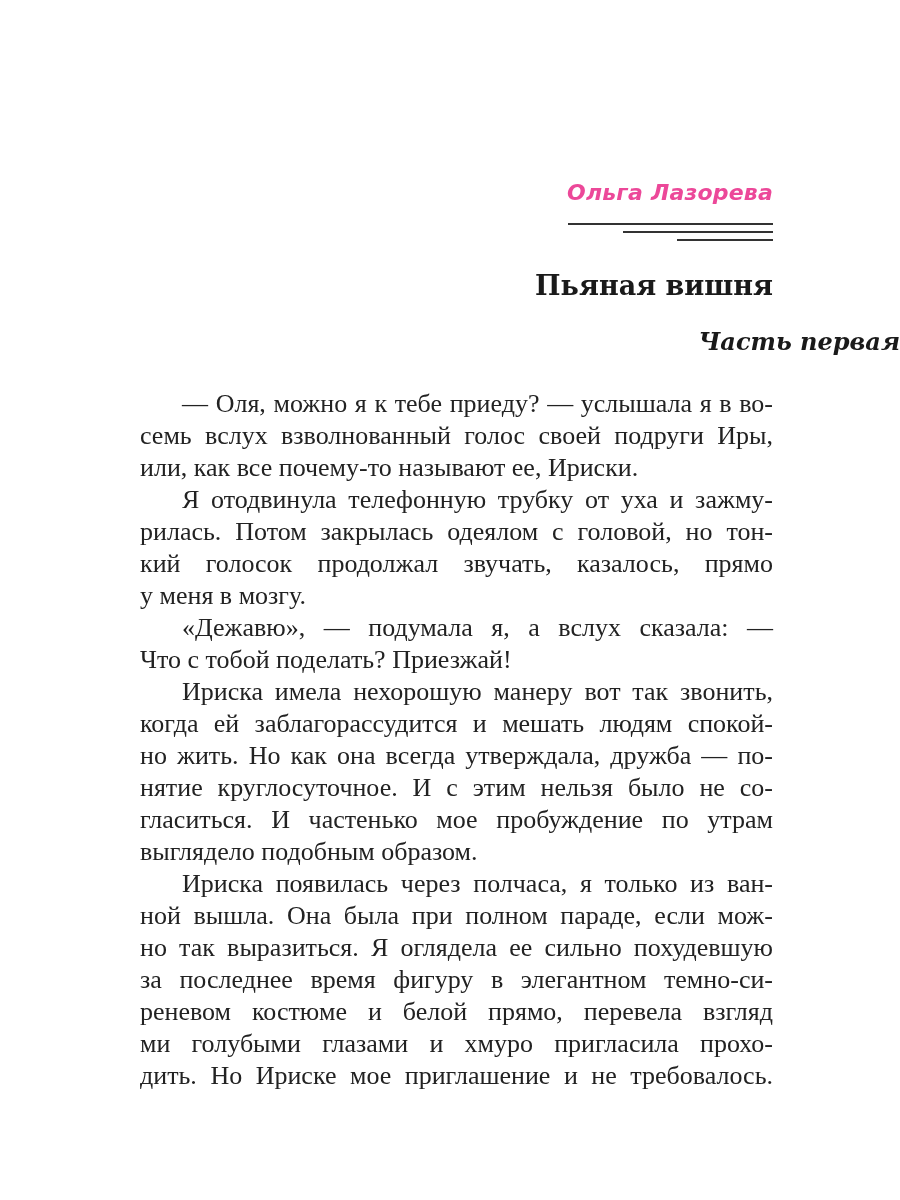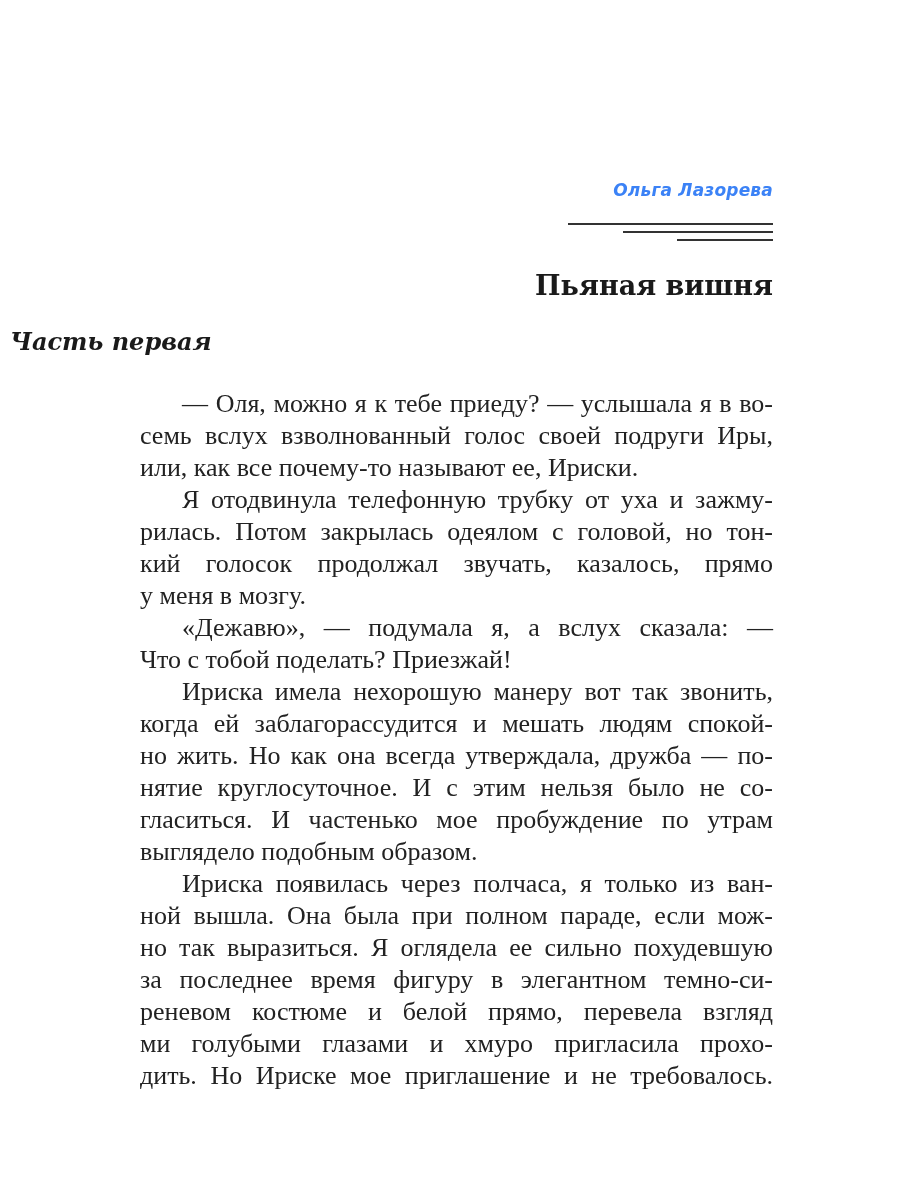--- a/index.html
+++ b/index.html
@@ -3,32 +3,32 @@
   <meta charset="utf-8">
   <style>
     html, body { margin: 0; padding: 0; }
     body {
       width: 900px; height: 1200px; background: #ffffff;
       position: relative; overflow: hidden; color: #1e1e1e;
     }
     .author {
       position: absolute; top: 180px; right: 127px;
       font-family: "DejaVu Sans", sans-serif; font-style: italic; font-weight: bold;
-      font-size: 17px; color: #3b82f6; letter-spacing: 0.2px;
+      font-size: 22px; color: #ec4899; letter-spacing: 0.2px;
     }
     .rule { position: absolute; height: 1.5px; background: #333; }
     .r1 { top: 223px; left: 568px; width: 205px; }
     .r2 { top: 231px; left: 623px; width: 150px; }
     .r3 { top: 239px; left: 677px; width: 96px; }
     .title {
       position: absolute; top: 270px; right: 127px;
       font-family: "DejaVu Serif", serif; font-weight: bold; font-size: 27px; color: #1a1a1a;
     }
     .part {
-      position: absolute; top: 327px; left: 0; width: 900px; text-align: left;
+      position: absolute; top: 327px; left: 0; width: 900px; text-align: right;
       font-family: "DejaVu Serif", serif; font-style: italic; font-weight: bold; font-size: 24px;
       color: #1a1a1a; padding-left: 10px; box-sizing: border-box;
     }
     .body {
       position: absolute; top: 388px; left: 140px; width: 633px;
       font-family: "Liberation Serif", serif; font-size: 26px; color: #222;
     }
     .ln {
       height: 32px; line-height: 32px; white-space: nowrap; overflow: visible;
       text-align: justify; text-align-last: justify;

